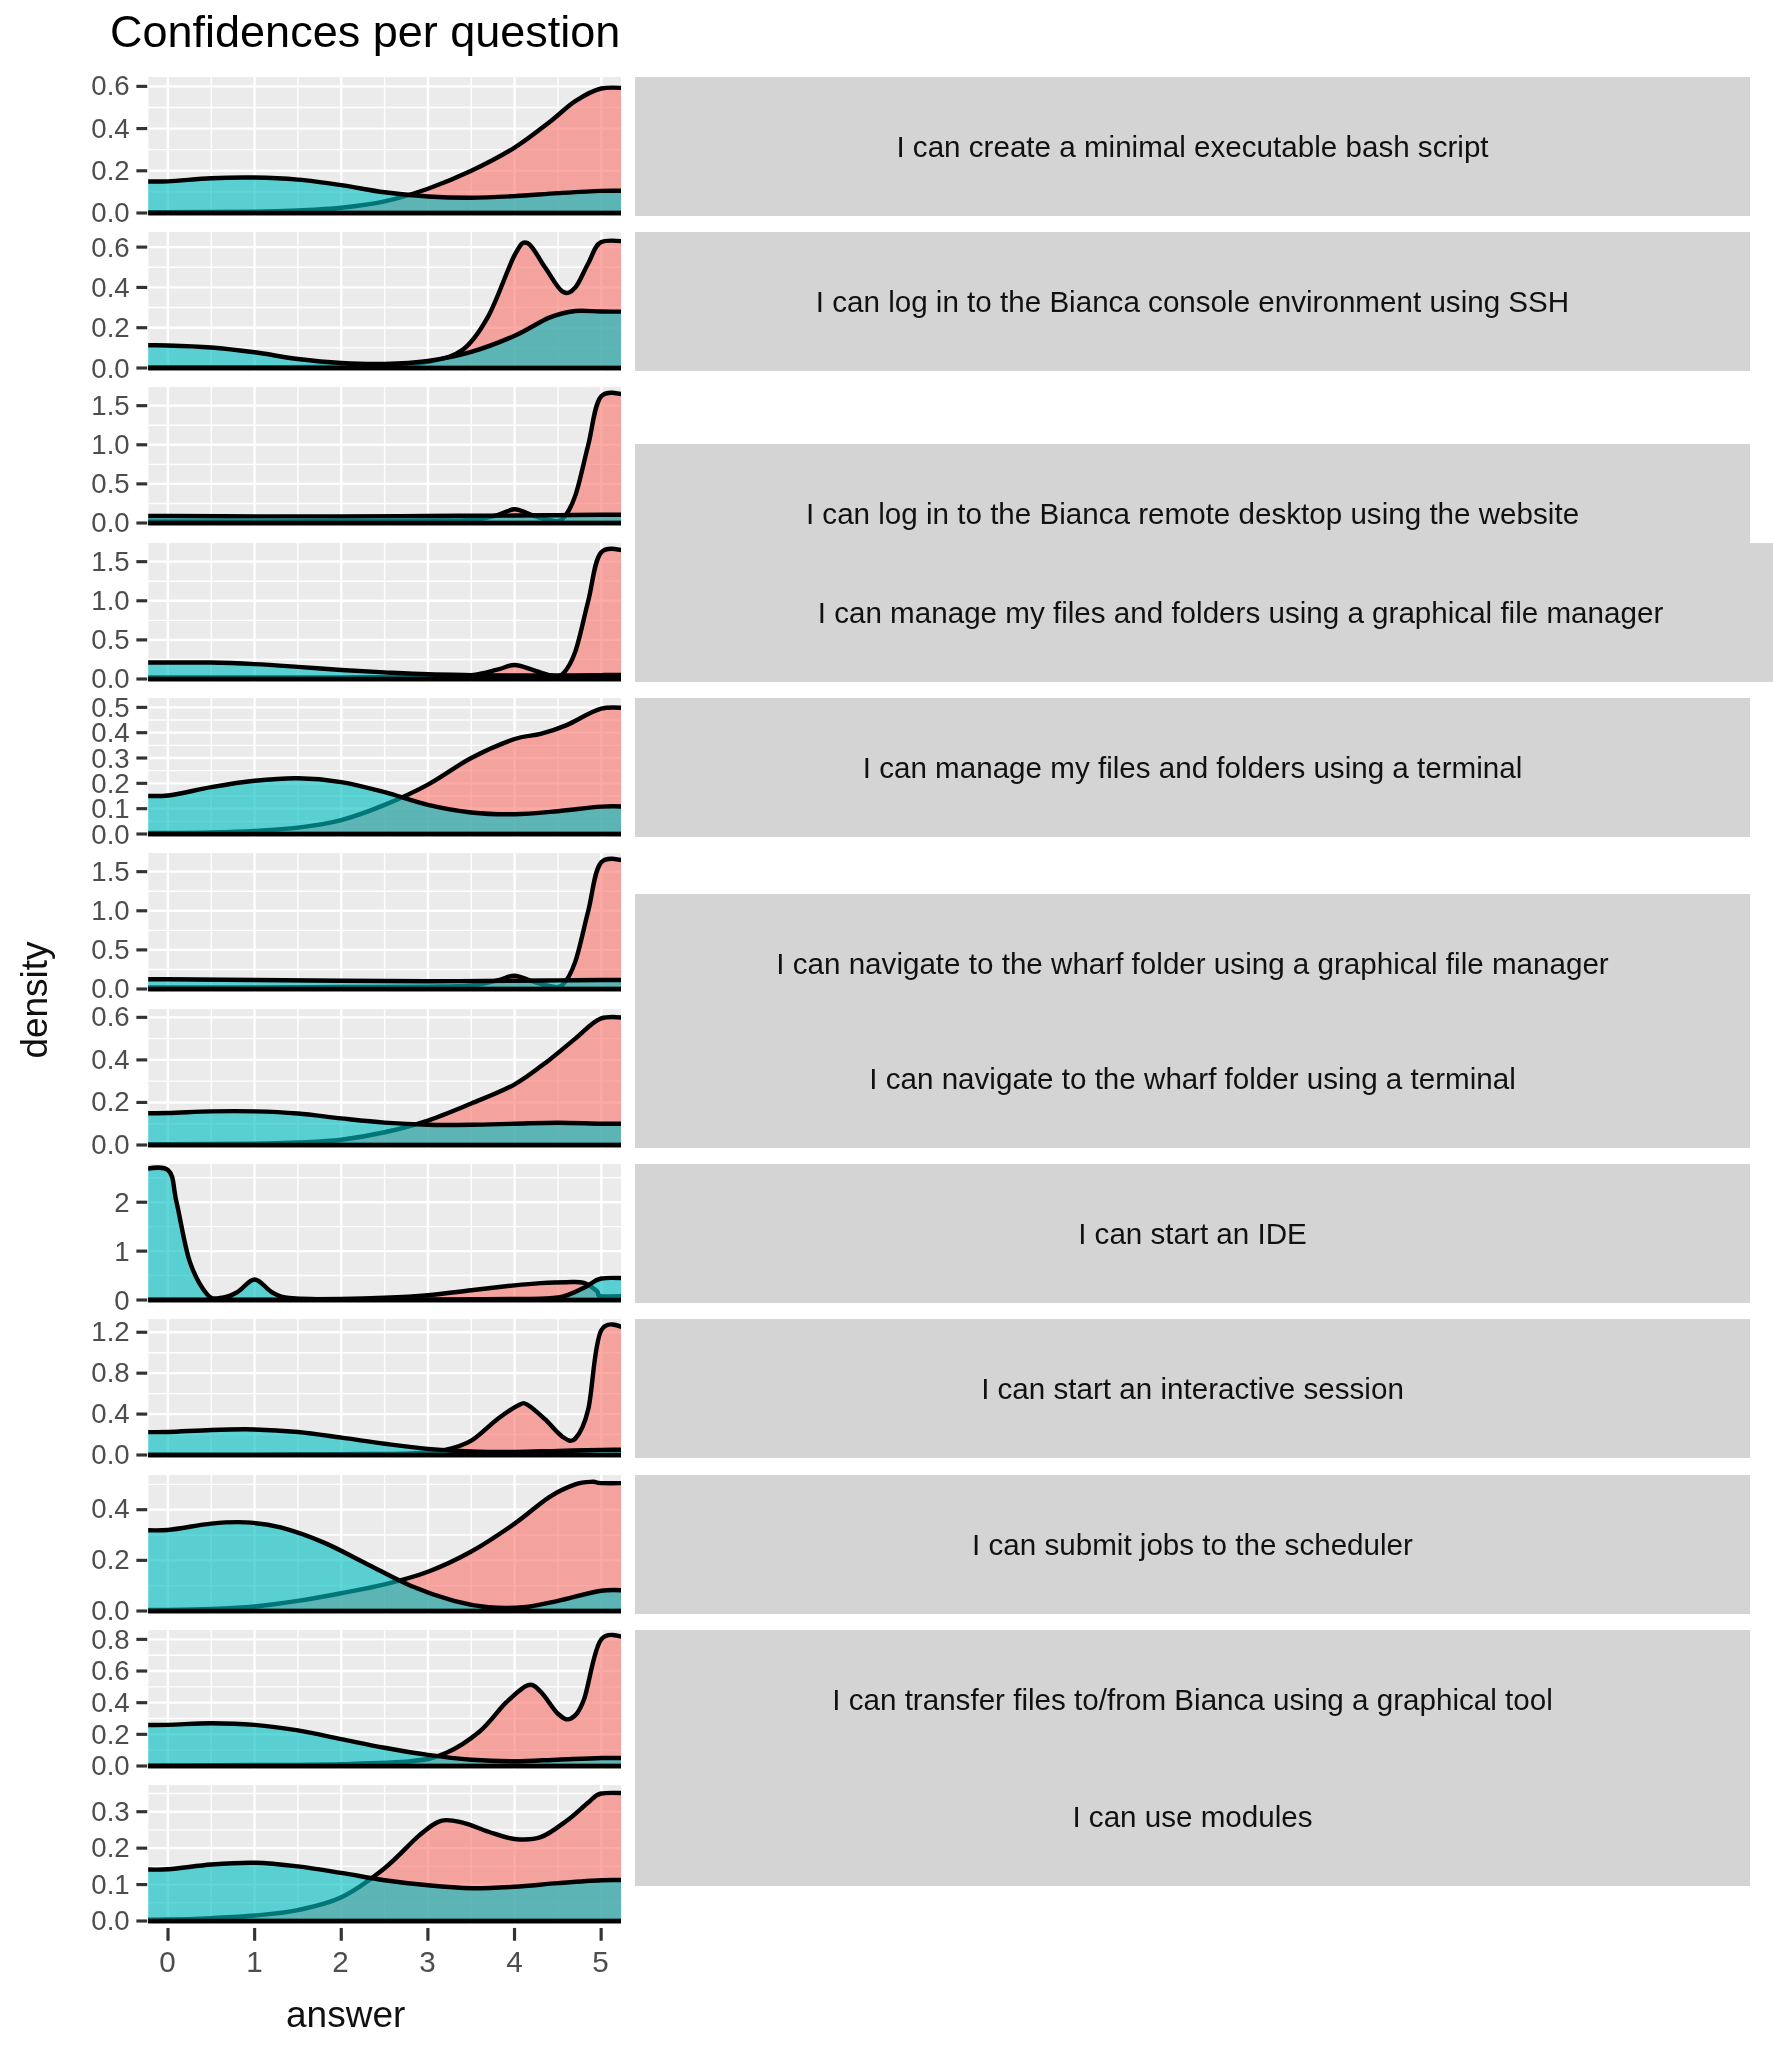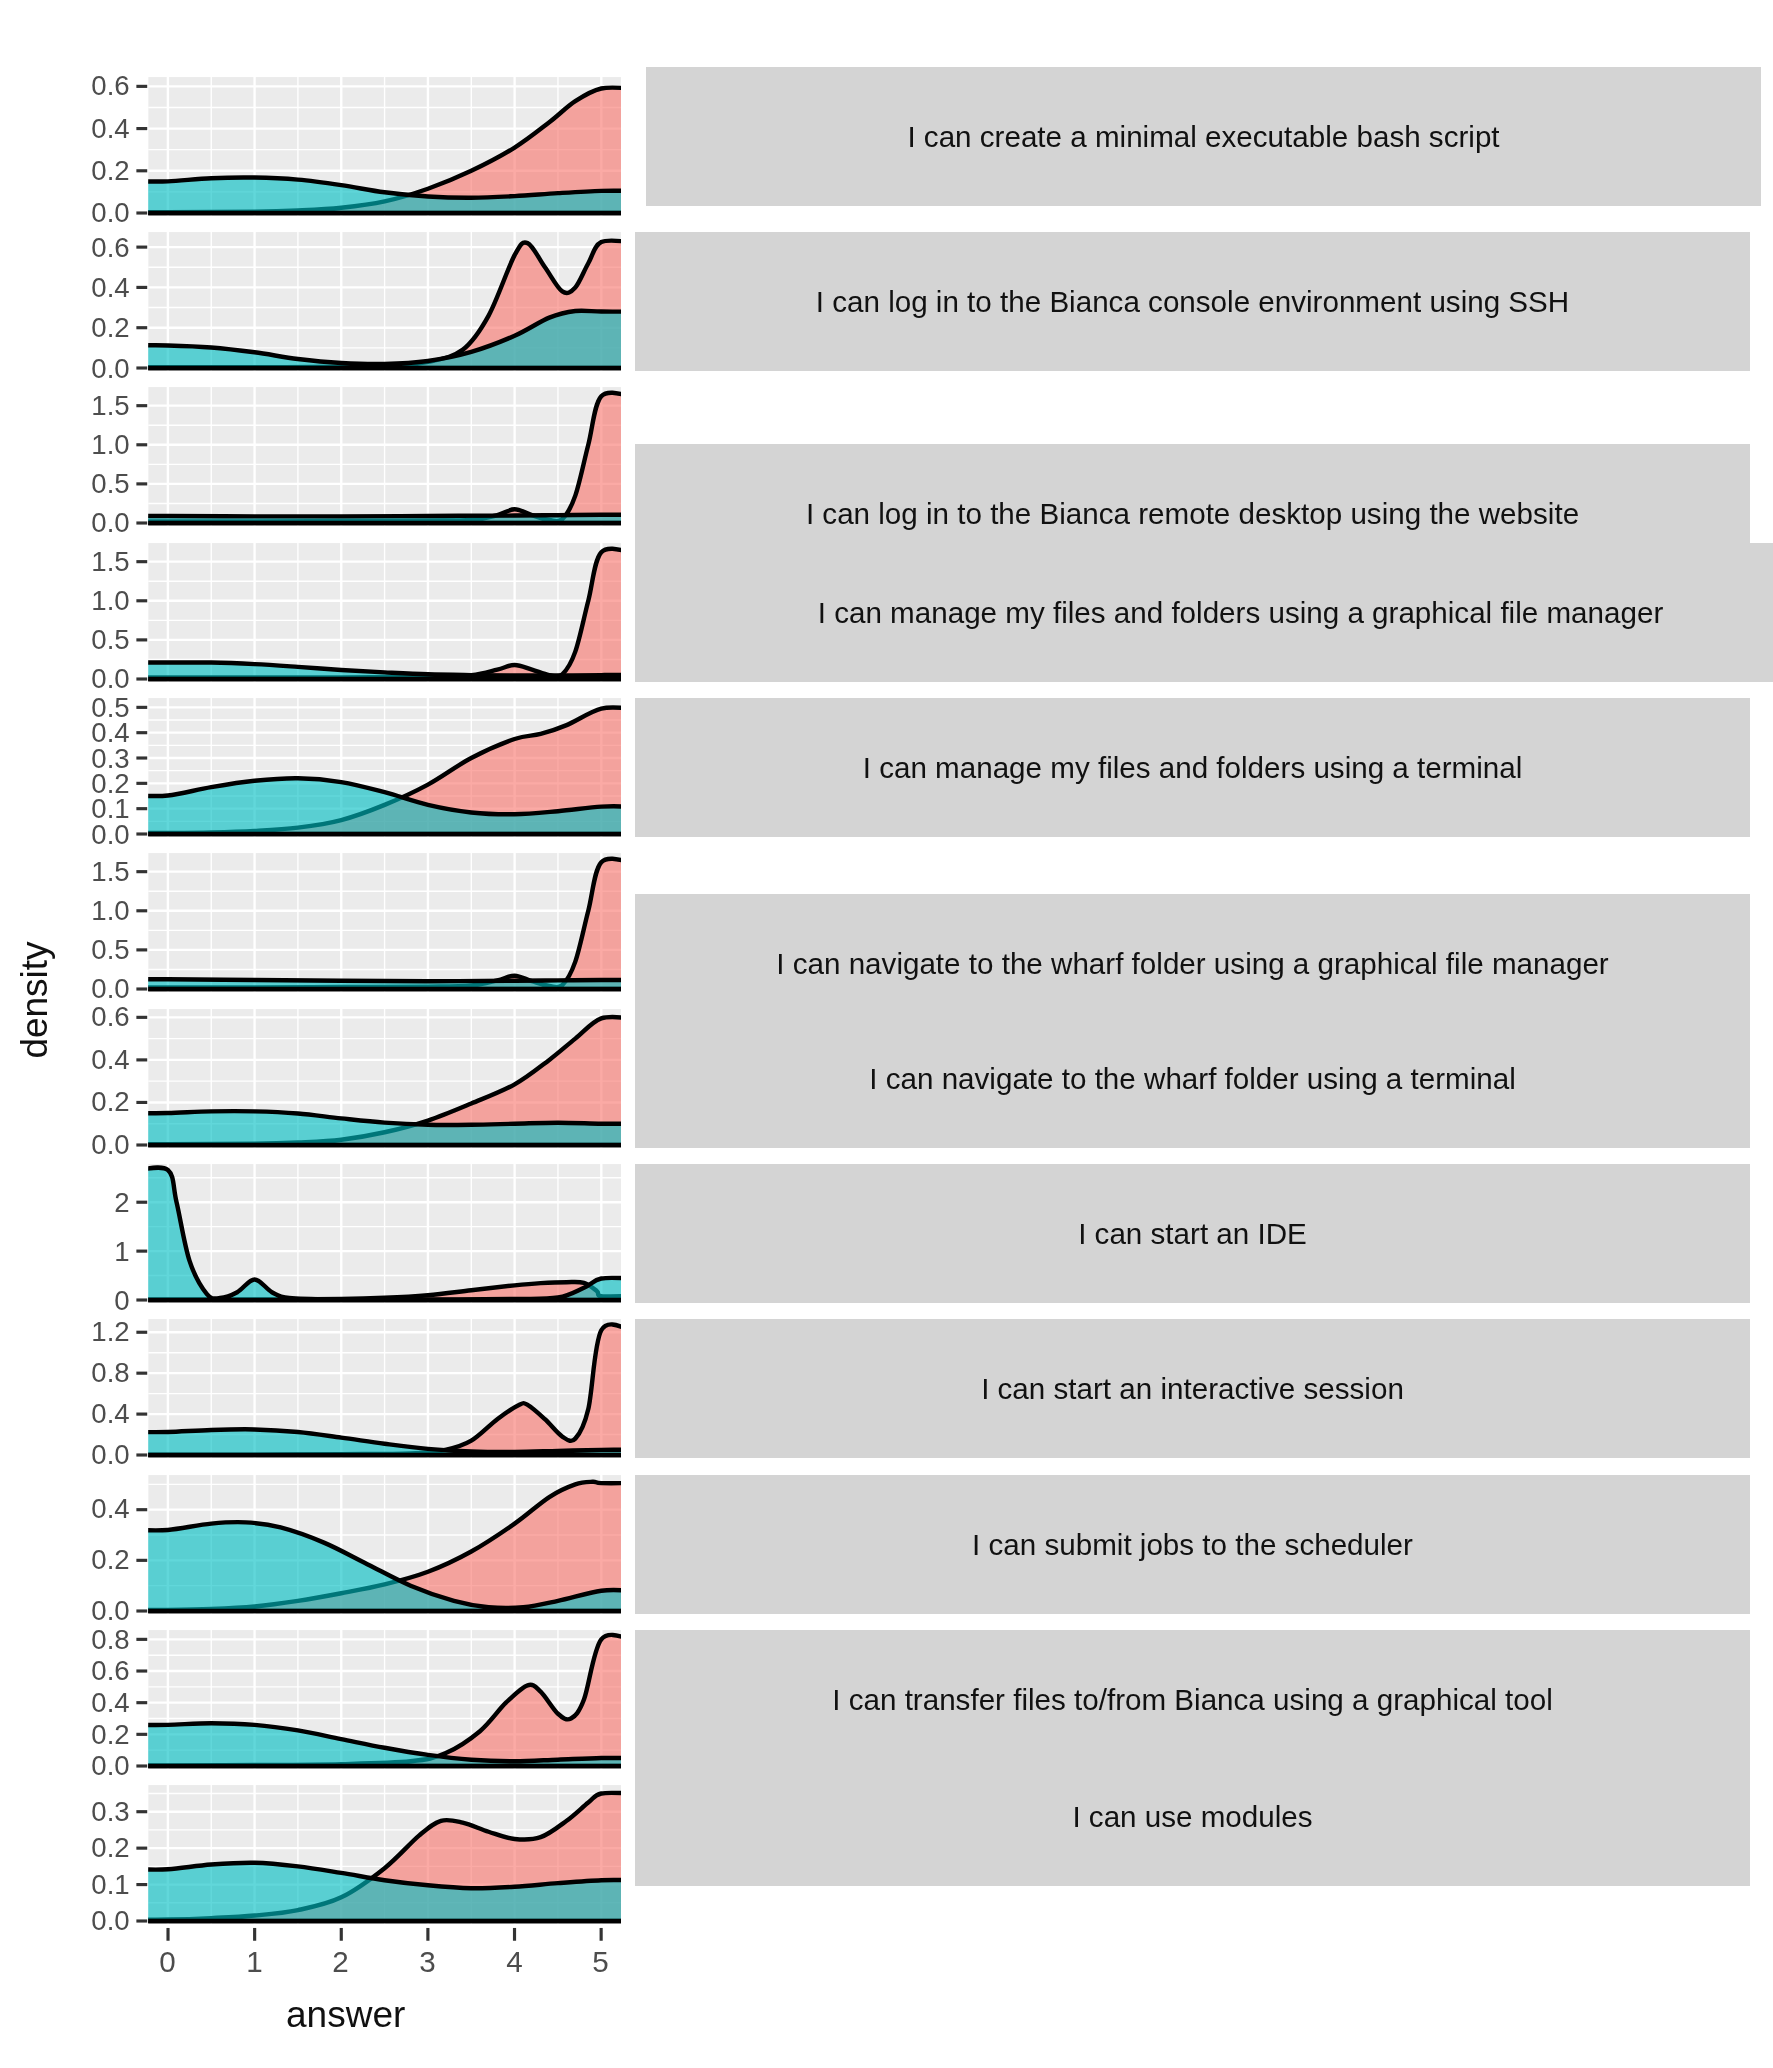--- a/index.html
+++ b/index.html
@@ -12,20 +12,21 @@
   .ytick{position:absolute;left:19.7px;width:110px;text-align:right;font-size:27.6px;color:#4d4d4d;line-height:29.6px;}
   .xtick{position:absolute;width:59px;text-align:center;font-size:29.6px;color:#4d4d4d;top:1945px;}
   .strip{position:absolute;left:635px;width:1115px;height:139px;background:#d4d4d4;
          display:flex;align-items:center;justify-content:center;font-size:29.6px;color:#111;}
   svg{position:absolute;display:block;}
 </style>
 </head>
 <body>
 
 <div id="plot">
+  <div class="title">Confidences per question</div>
   <div class="ylab">density</div>
   <div class="xlab">answer</div>
   <div id="facets">
       <svg width="526" height="141" style="left: 95px; top: 77px;" viewBox="0 0 534 143">
         <defs>
           <clipPath id="clip0">
             <rect x="54" y="0" width="480" height="141"></rect>
           </clipPath>
         </defs>
         <g clip-path="url(#clip0)">
@@ -53,21 +54,21 @@
         </g>
         <line x1="42" x2="53" y1="138" y2="138" stroke="#333333" stroke-width="3.2"></line>
         <line x1="42" x2="53" y1="95.14285714285714" y2="95.14285714285714" stroke="#333333" stroke-width="3.2"></line>
         <line x1="42" x2="53" y1="52.28571428571428" y2="52.28571428571428" stroke="#333333" stroke-width="3.2"></line>
         <line x1="42" x2="53" y1="9.428571428571445" y2="9.428571428571445" stroke="#333333" stroke-width="3.2"></line>
       </svg>
       <div class="ytick" style="top: 198px;">0.0</div>
       <div class="ytick" style="top: 156px;">0.2</div>
       <div class="ytick" style="top: 114px;">0.4</div>
       <div class="ytick" style="top: 71px;">0.6</div>
-      <div class="strip" style="top: 67px; margin-left: 11px;">
+      <div class="strip" style="top: 77px;">
         <div>I can create a minimal executable bash script</div>
       </div>
       <svg width="526" height="141" style="left: 95px; top: 232px;" viewBox="0 0 534 143">
         <defs>
           <clipPath id="clip1">
             <rect x="54" y="0" width="480" height="141"></rect>
           </clipPath>
         </defs>
         <g clip-path="url(#clip1)">
           <rect x="54" y="0" width="480" height="141" fill="#ebebeb"></rect>

